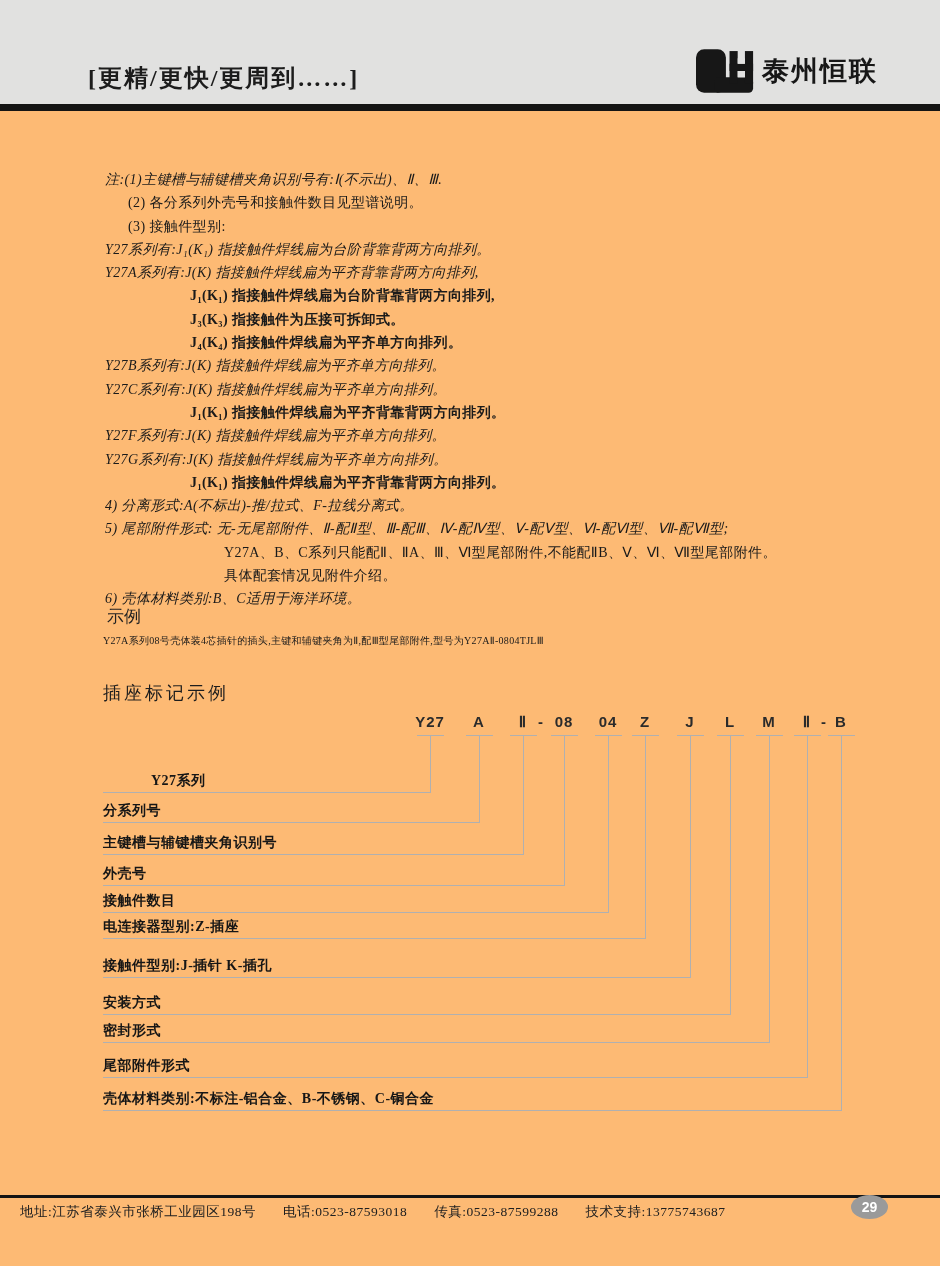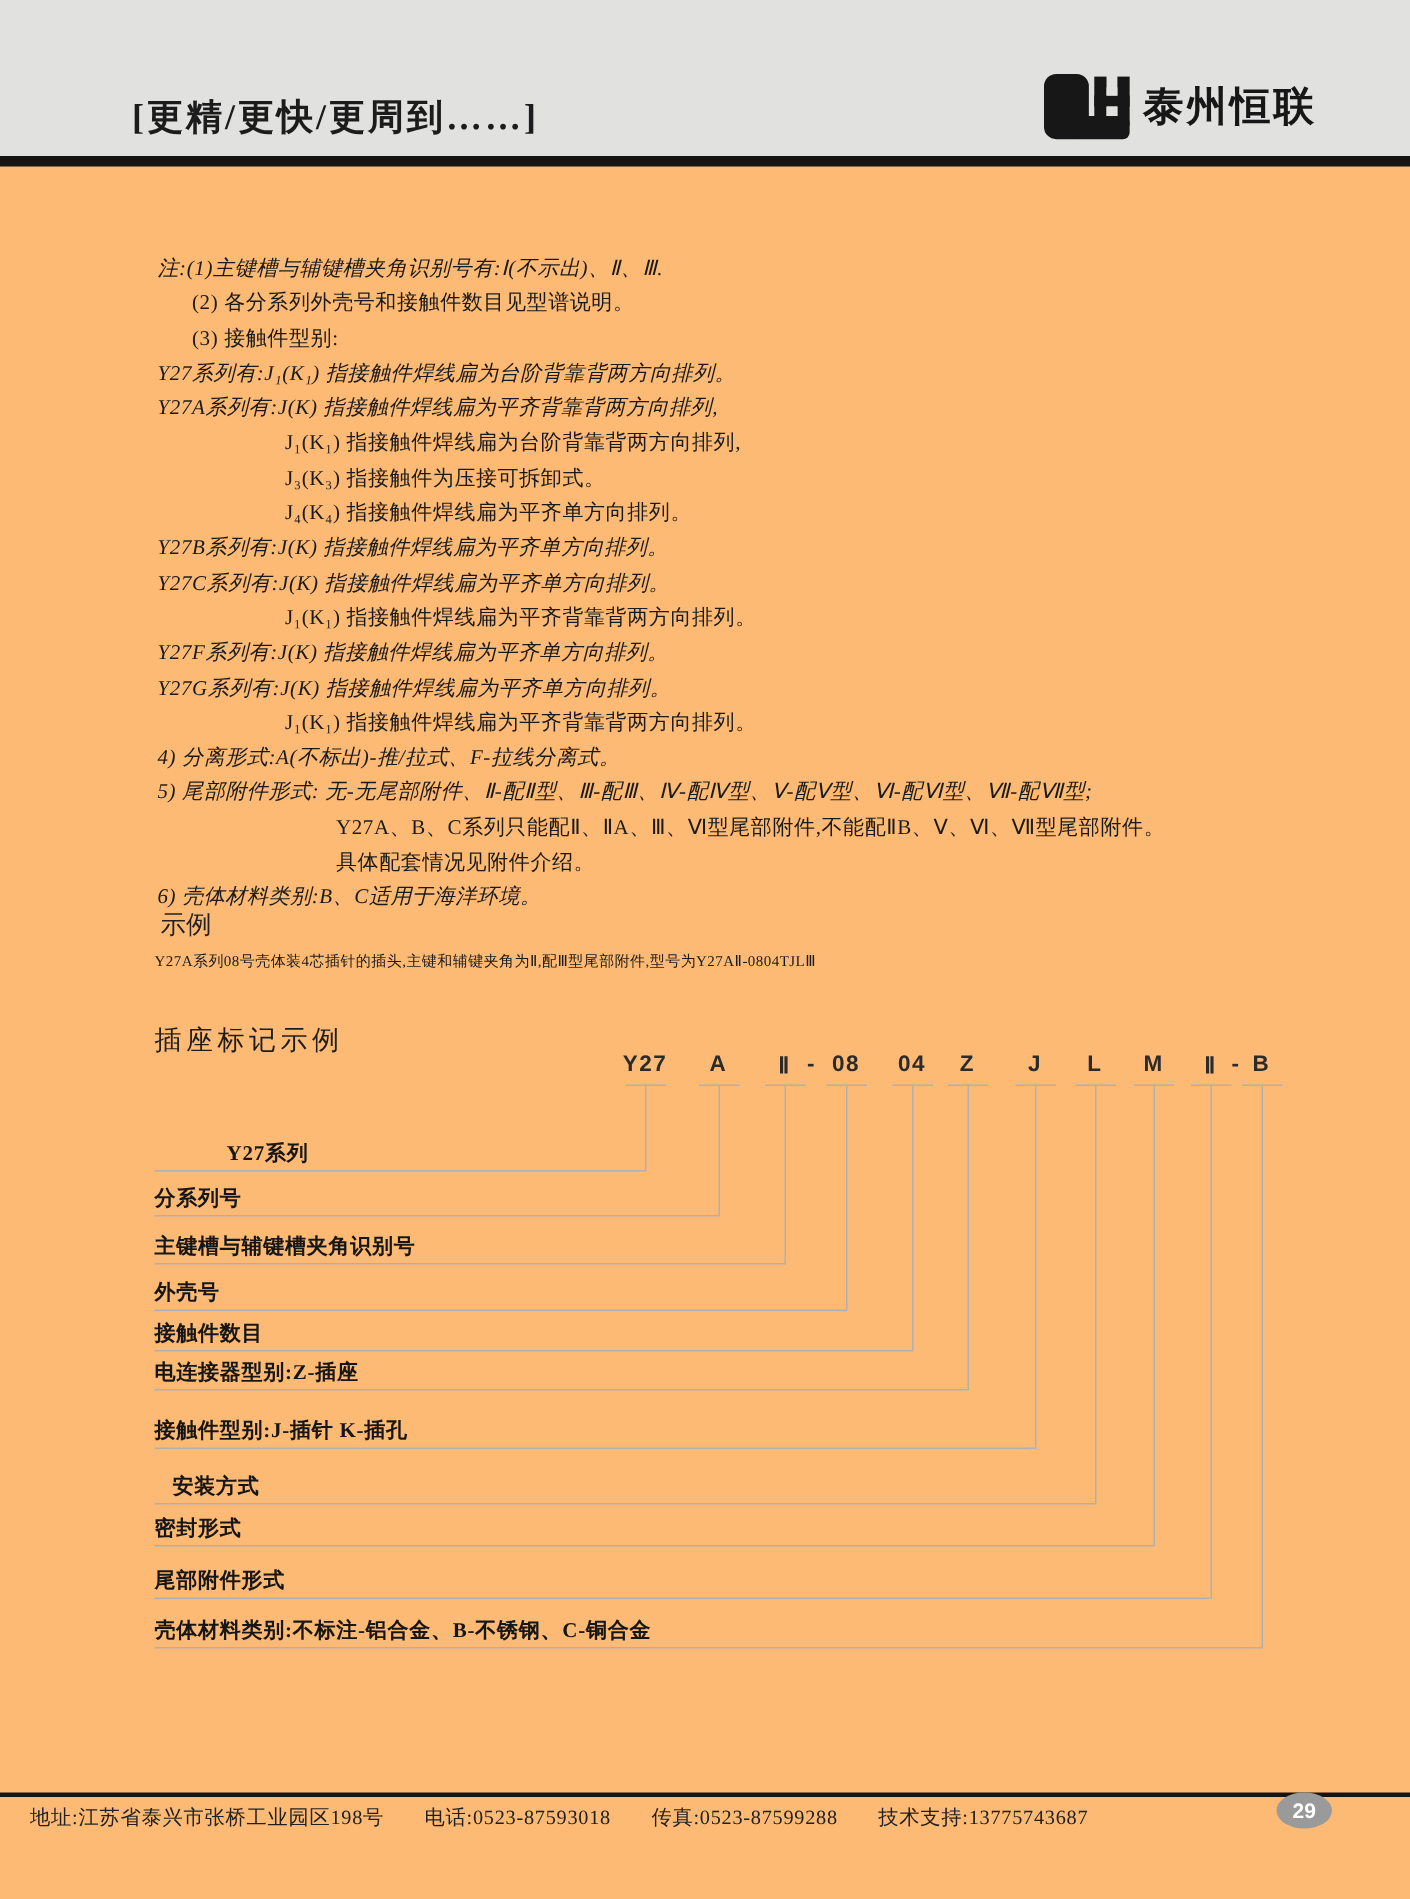--- a/index.html
+++ b/index.html
@@ -15,32 +15,32 @@
   .brand svg{display:block;}
   .brand-name{font-family:"Liberation Sans", sans-serif;font-weight:bold;font-size:27px;
               letter-spacing:2px;color:#171717;}
 
   
   .notes{position:absolute;left:0;top:168px;width:940px;}
   .note-line{height:23.3px;line-height:23.3px;font-size:14px;letter-spacing:0.4px;
              white-space:nowrap;}
   .note-line.i0{margin-left:105px;font-style:italic;}
   .note-line.i1{margin-left:128px;}
-  .note-line.i2{margin-left:190px;}
+  .note-line.i2{margin-left:190px;font-weight:bold;}
   .note-line.i3{margin-left:224px;}
 
   .h-example{position:absolute;left:107px;top:605px;margin:0;font-family:"Liberation Sans", sans-serif;
              font-size:17px;font-weight:normal;color:#222;}
   .example-text{position:absolute;left:103px;top:634px;margin:0;font-size:10px;
                 letter-spacing:0.3px;white-space:nowrap;}
   .h-diagram{position:absolute;left:103px;top:681px;margin:0;font-family:"Liberation Sans", sans-serif;
              font-size:18px;font-weight:normal;letter-spacing:3px;color:#1d1d1d;}
 
   
-  .diagram{position:absolute;left:0;top:0;width:940px;height:1086px;pointer-events:none;}
+  .diagram{position:absolute;left:0;top:12px;width:940px;height:1086px;pointer-events:none;}
   .code{position:absolute;transform:translateX(-50%);font-family:"Liberation Sans", sans-serif;
         font-size:15px;font-weight:bold;color:#2b2b2b;letter-spacing:1px;white-space:nowrap;}
   .tick{position:absolute;height:0;border-top:1.5px solid #b0b0b0;}
   .vline{position:absolute;width:0;border-left:1px solid #b0b0b0;}
   .hline{position:absolute;height:0;border-top:1px solid #b0b0b0;}
   .flabel{position:absolute;font-size:14px;font-weight:bold;letter-spacing:0.5px;
           white-space:nowrap;color:#161616;}
 
   
   .ftr-rule{position:absolute;left:0;top:1195px;width:940px;height:3px;background:#141414;}
@@ -140,21 +140,21 @@
   <span class="code" style="left: 690px; top: 701px;">J</span>
   <div class="tick" style="left: 676.5px; top: 723px; width: 27px;"></div>
   <div class="vline" style="left: 690px; top: 723px; height: 242px;"></div>
   <div class="hline" style="left: 103px; top: 965px; width: 588px;"></div>
   <div class="flabel" style="left: 103px; top: 945px;">接触件型别:J-插针 K-插孔</div>
 
   <span class="code" style="left: 730px; top: 701px;">L</span>
   <div class="tick" style="left: 716.5px; top: 723px; width: 27px;"></div>
   <div class="vline" style="left: 730px; top: 723px; height: 279px;"></div>
   <div class="hline" style="left: 103px; top: 1002px; width: 628px;"></div>
-  <div class="flabel" style="left: 103px; top: 982px; margin-left: 12px;">安装方式</div>
+  <div class="flabel" style="left: 103px; top: 982px;">安装方式</div>
 
   <span class="code" style="left: 769px; top: 701px;">M</span>
   <div class="tick" style="left: 755.5px; top: 723px; width: 27px;"></div>
   <div class="vline" style="left: 769px; top: 723px; height: 307px;"></div>
   <div class="hline" style="left: 103px; top: 1030px; width: 667px;"></div>
   <div class="flabel" style="left: 103px; top: 1010px;">密封形式</div>
 
   <span class="code" style="left: 807px; top: 701px;">Ⅱ</span>
   <div class="tick" style="left: 793.5px; top: 723px; width: 27px;"></div>
   <div class="vline" style="left: 807px; top: 723px; height: 342px;"></div>

